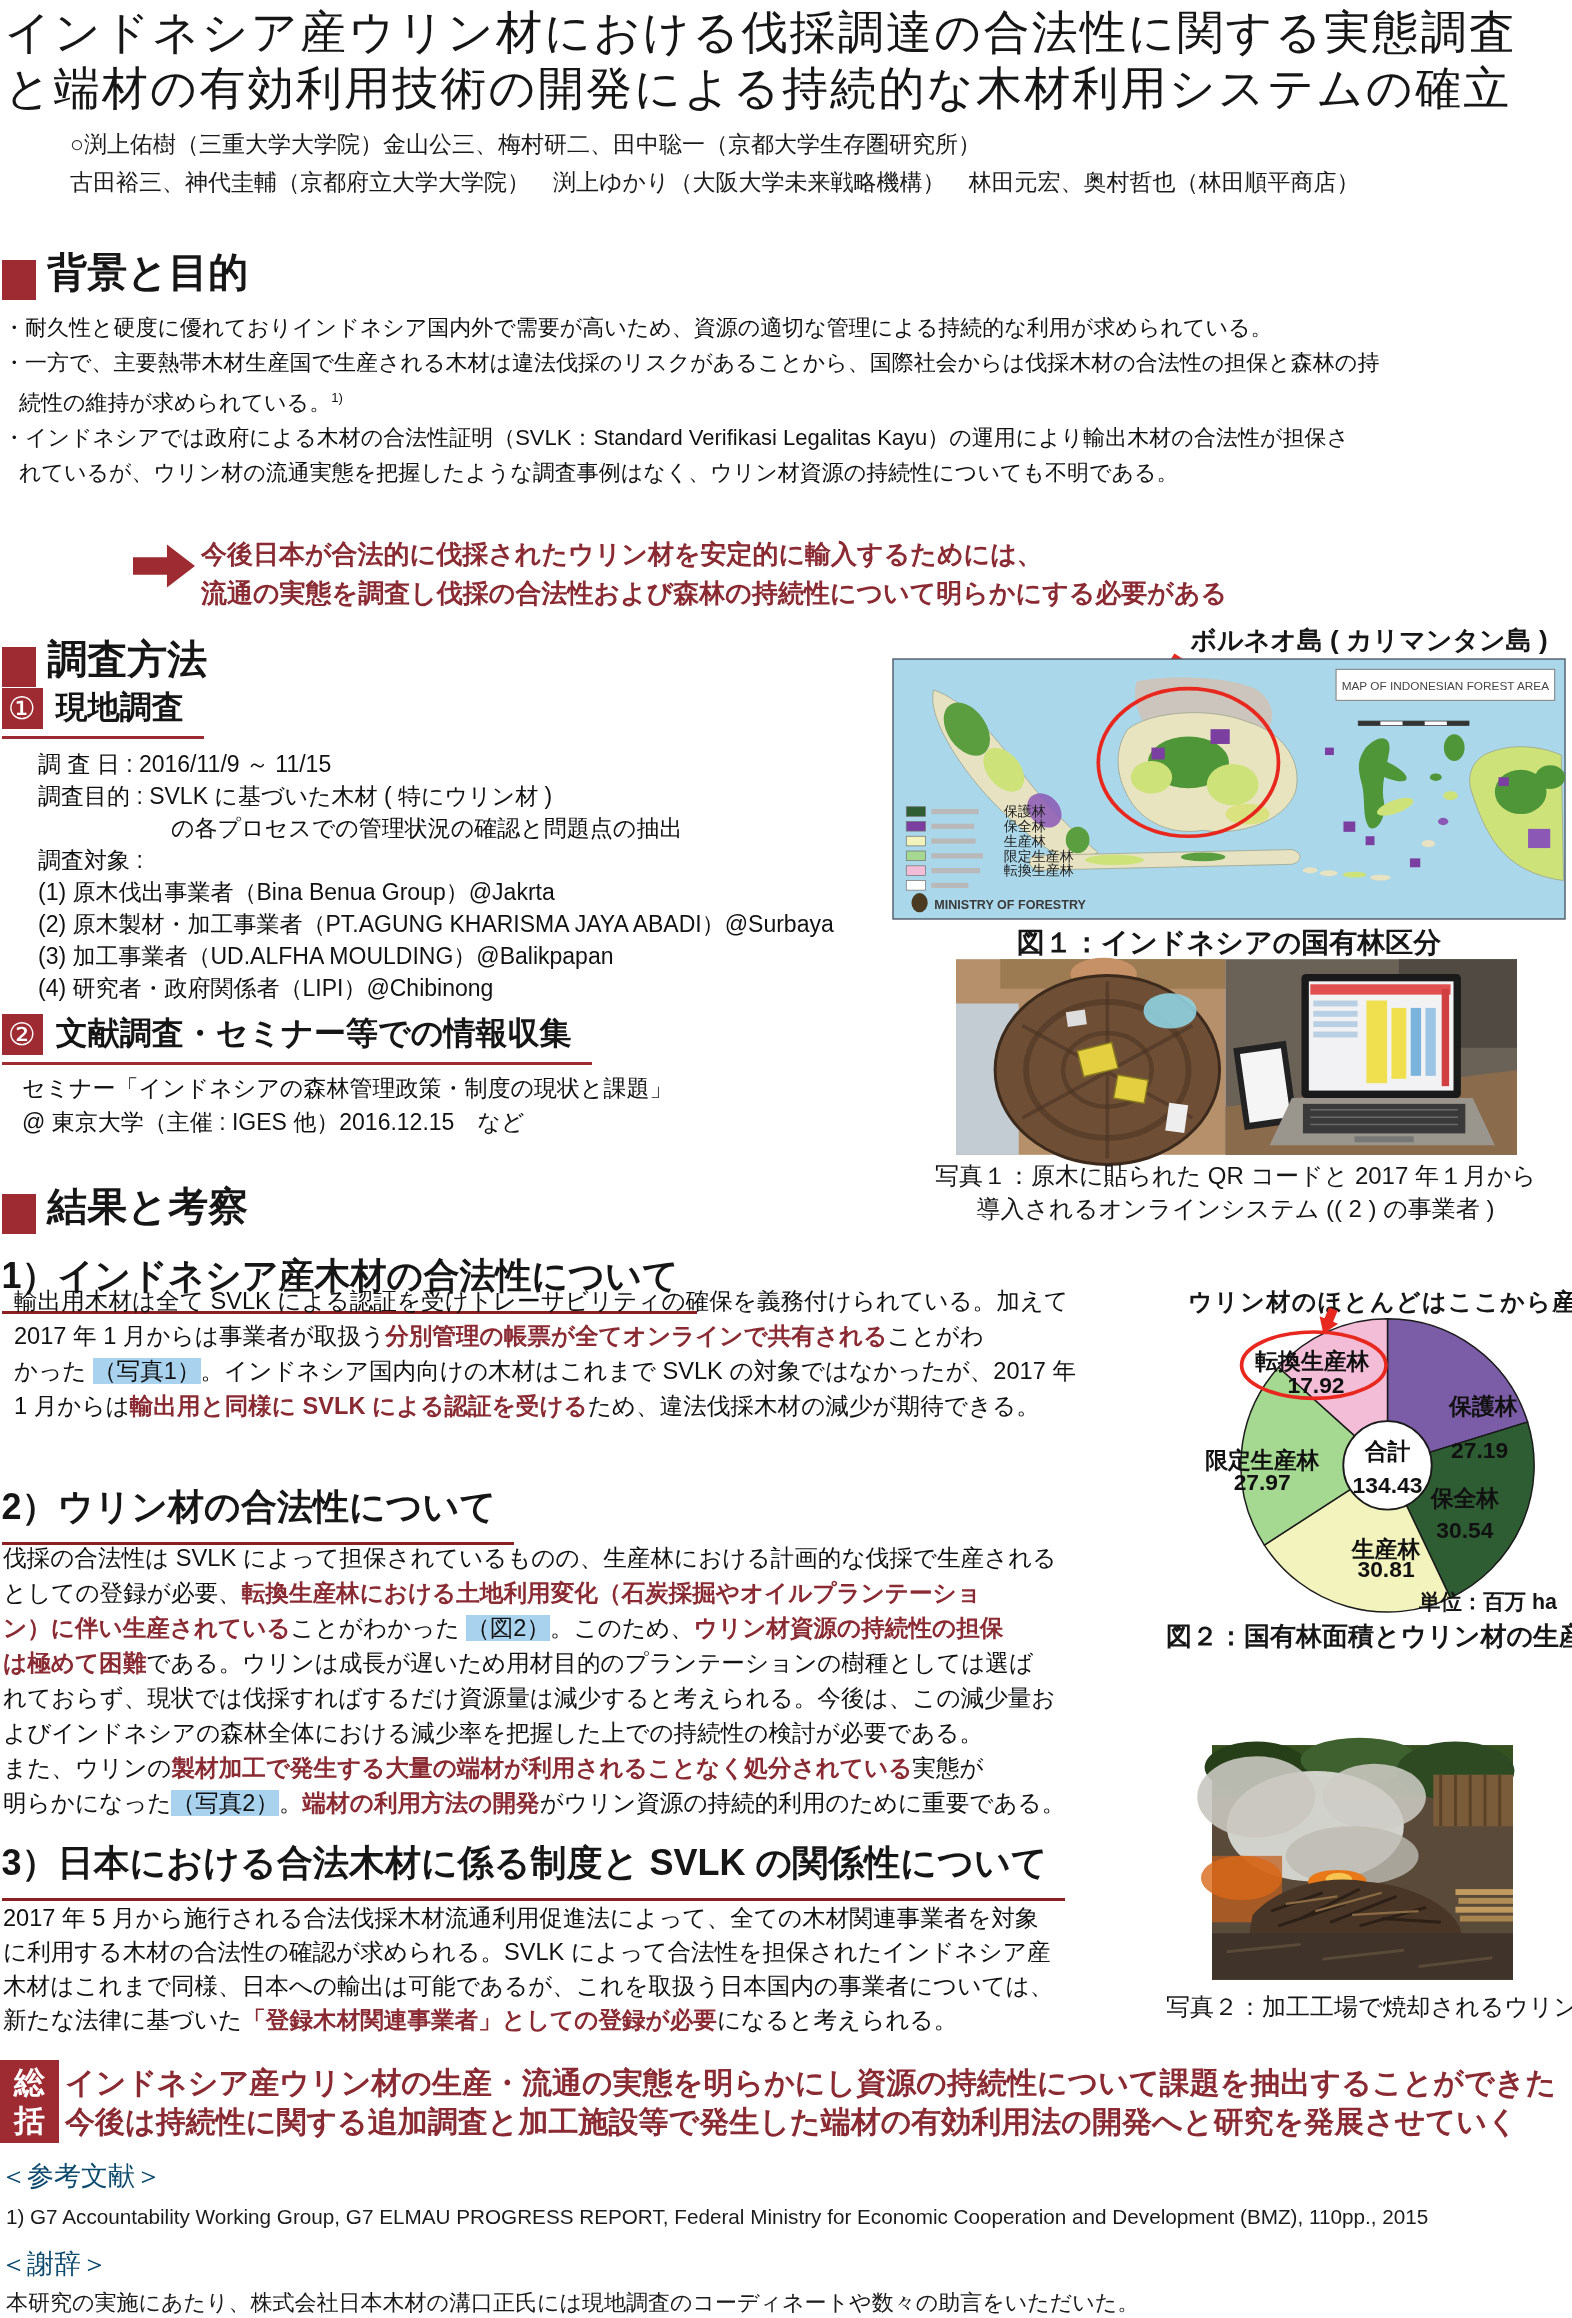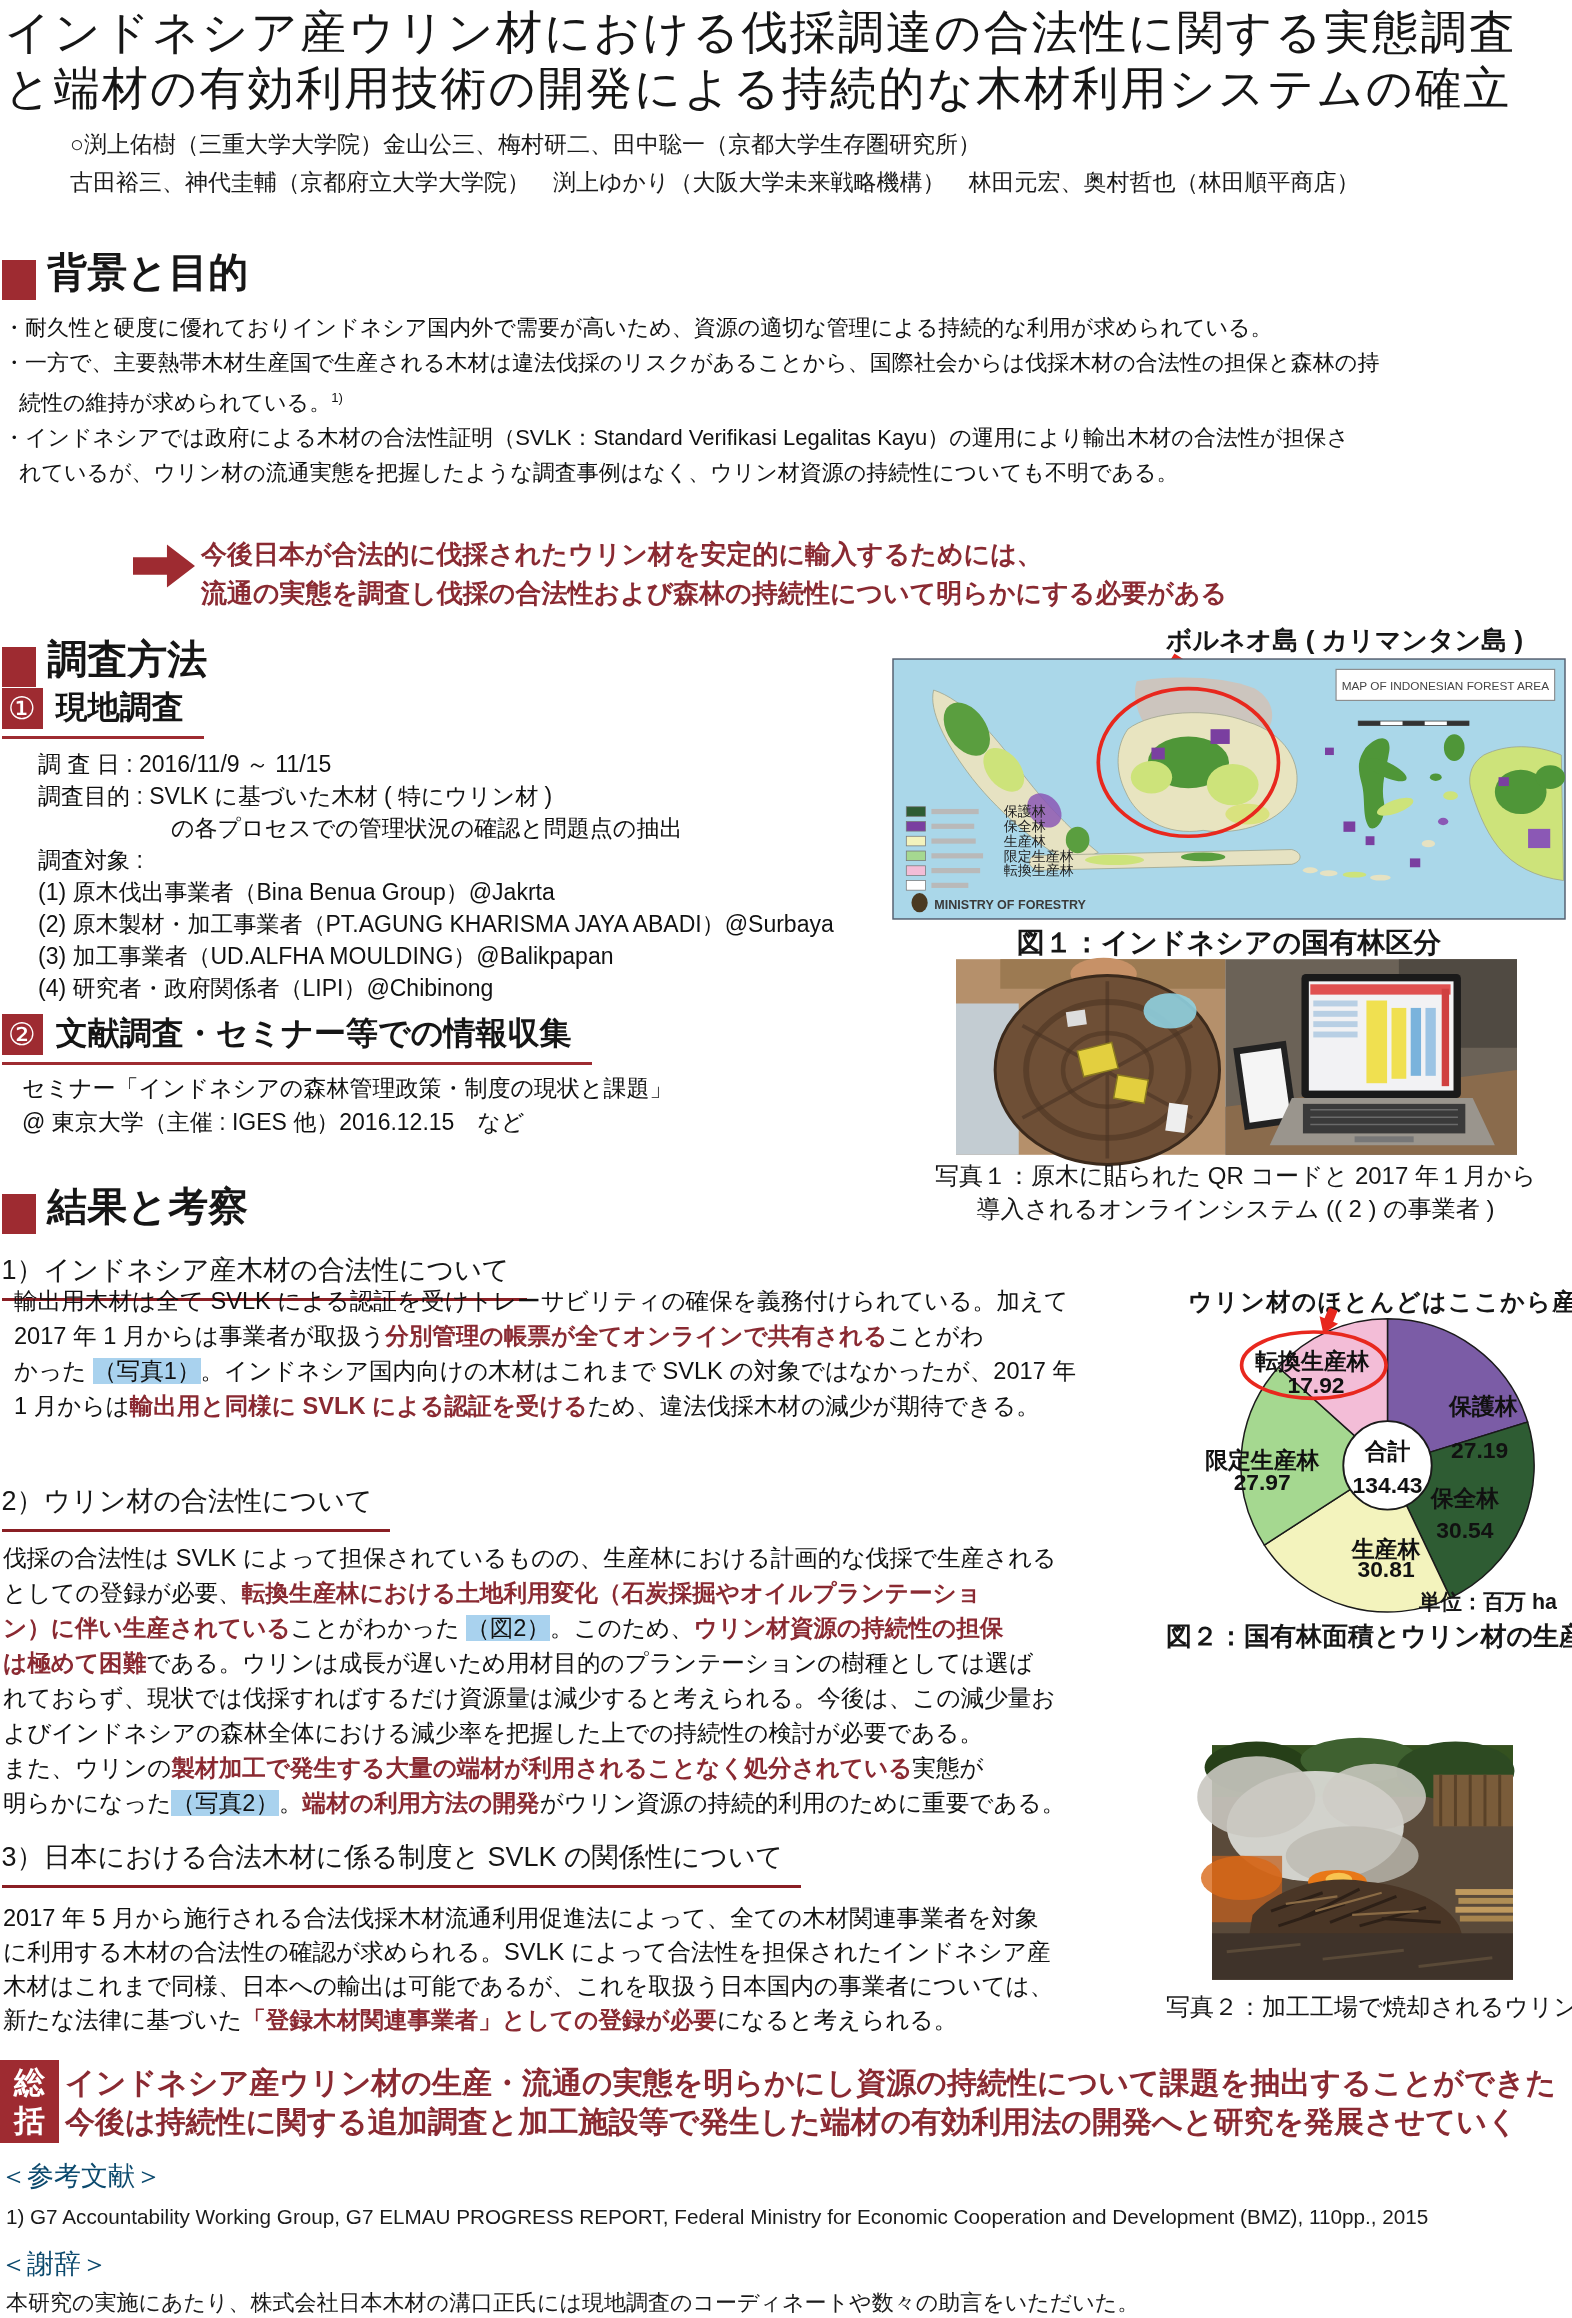--- a/index.html
+++ b/index.html
@@ -26,34 +26,34 @@
   .fs30{font-size:22px;}
   .fs31{font-size:23px;}
   .fs32{font-size:23.6px;}
   .sg-p{}
   .sg-rb{color:#8a2a32;font-weight:bold;}
   .sg-hl{background:#a9d2ee;}
   sup.sg-sup{font-size:60%;}
   
   .red-lead{position:absolute;font-size:26px;font-weight:bold;color:#8a2a32;white-space:nowrap;}
   
-  .sub-heading{position:absolute;font-size:27px;font-weight:400;color:#161616;border-bottom:3px solid #8a1f24;padding:0 17.7px 10.3px 0;white-space:nowrap;text-align:right;}
+  .sub-heading{position:absolute;font-size:36px;font-weight:700;color:#161616;border-bottom:3px solid #8a1f24;padding:0 17.7px 10.3px 0;white-space:nowrap;text-align:right;}
   
   .caption{position:absolute;text-align:center;font-size:24px;color:#161616;white-space:nowrap;}
   .caption-b{font-weight:600;}
   
   .summary-box{position:absolute;left:0;top:2060px;width:59px;height:83px;background:#9e2b31;color:#fff;
                display:flex;flex-direction:column;align-items:center;justify-content:center;font-size:31px;font-weight:bold;line-height:38px;}
   .summary-line{position:absolute;font-size:30px;font-weight:bold;color:#8a2a32;white-space:nowrap;}
   .ref-h{position:absolute;font-size:27px;color:#0c4a6e;white-space:nowrap;}
   .ref-t{position:absolute;font-size:20.7px;color:#1a1a1a;white-space:nowrap;}
   svg{overflow:visible;}
   .pie-note{position:absolute;font-size:24px;font-weight:bold;color:#161616;text-align:center;white-space:nowrap;letter-spacing:1.5px;}
   .unit-label{position:absolute;font-size:21.4px;font-weight:600;color:#161616;white-space:nowrap;}
-  .fig-pointer{position:absolute;font-size:26px;font-weight:600;color:#161616;white-space:nowrap;}
+  .fig-pointer{position:absolute;font-size:26px;font-weight:600;color:#161616;text-align:center;white-space:nowrap;}
 </style>
 </head>
 <body>
 
 <div id="root">
 
   <div class="abs" style="left:4.4px;top:4.4px;">
     <div class="title-line">インドネシア産ウリン材における伐採調達の合法性に関する実態調査</div>
     <div class="title-line">と端材の有効利用技術の開発による持続的な木材利用システムの確立</div>
   </div>

